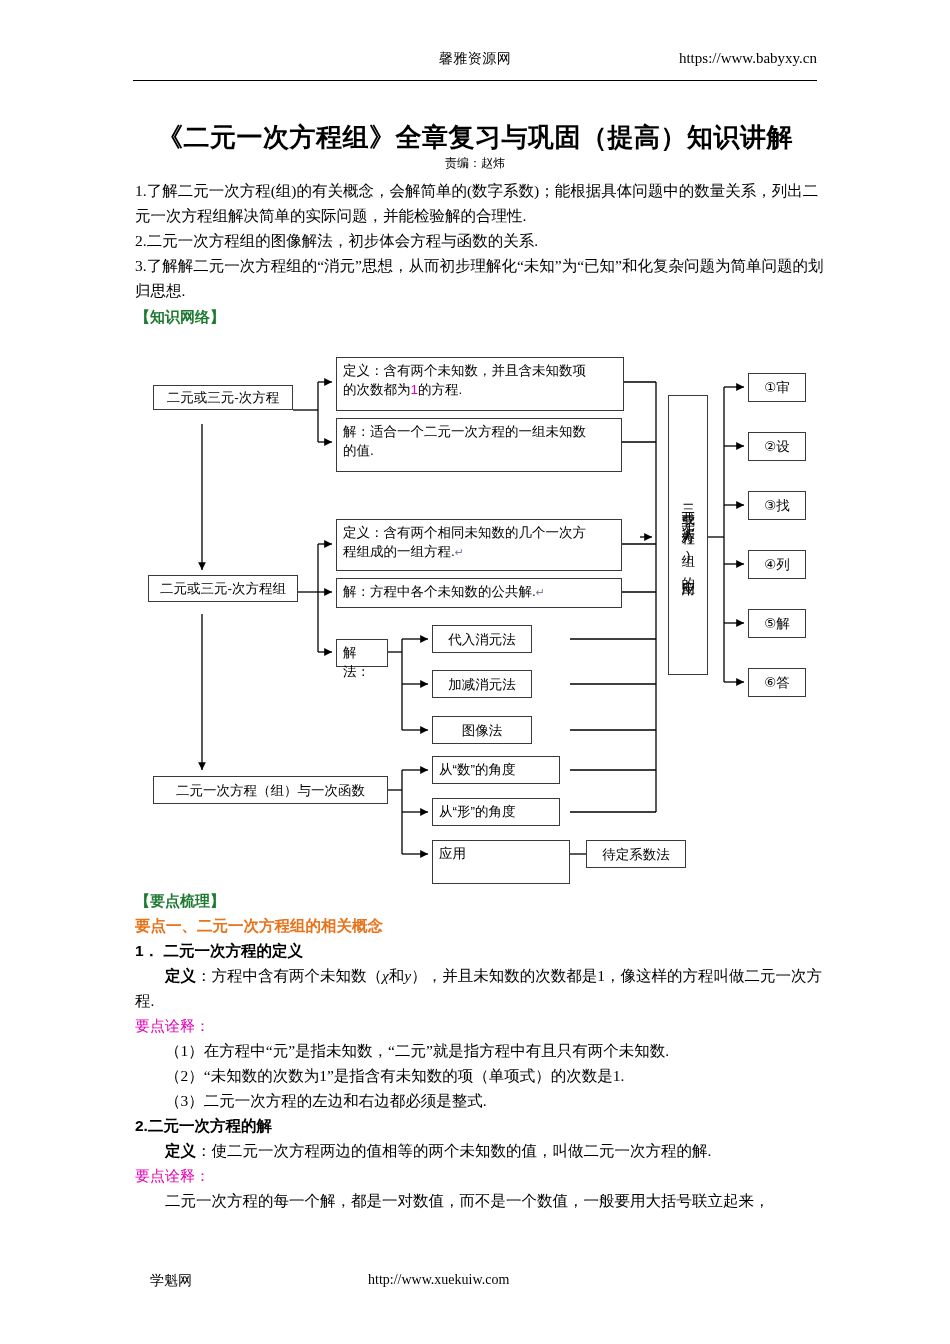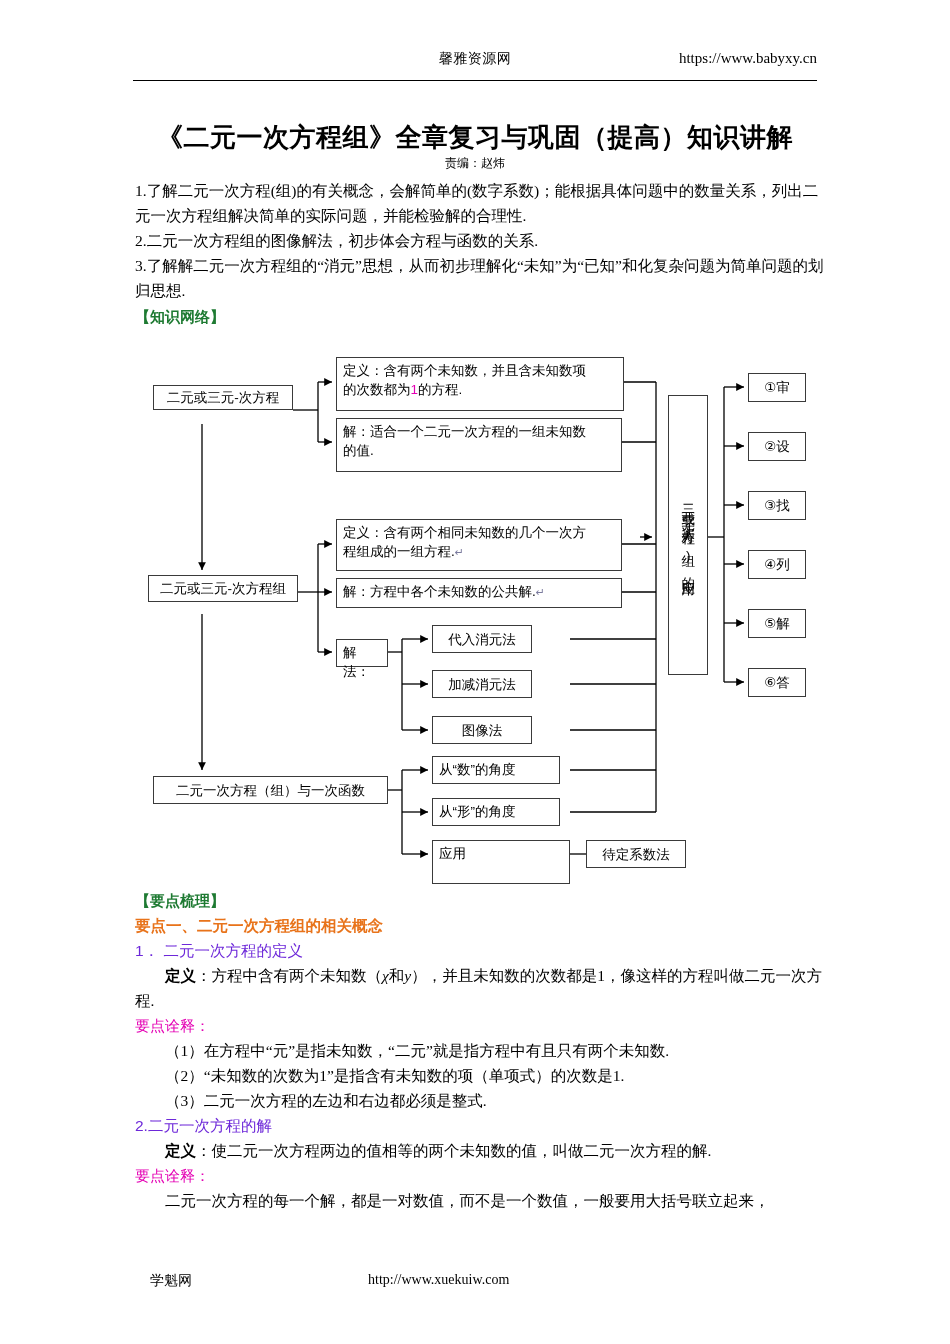--- a/index.html
+++ b/index.html
@@ -90,22 +90,22 @@
     font-family: "Liberation Sans", sans-serif;
     font-size: 15px;
   }
   .sec-orange {
     color: #E8731A;
     font-weight: bold;
     font-family: "Liberation Sans", sans-serif;
     font-size: 15.5px;
   }
   .sec-blue {
-    color: #6d28d9;
-    font-weight: normal;
+    color: #000000;
+    font-weight: bold;
     font-family: "Liberation Sans", sans-serif;
     font-size: 15.5px;
   }
   .sec-magenta {
     color: #E400B4;
     font-weight: normal;
     font-family: "Liberation Sans", sans-serif;
     font-size: 15px;
   }
   .p {

